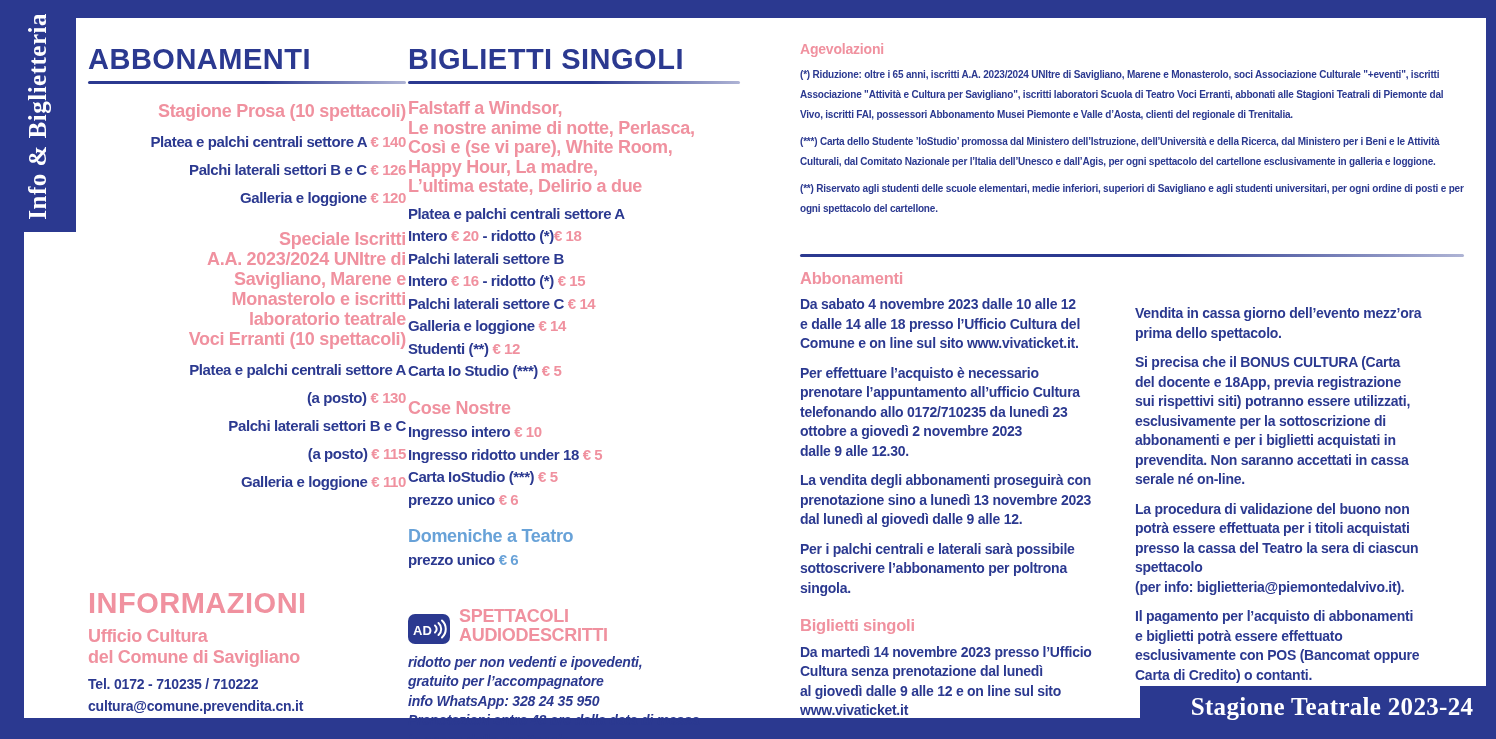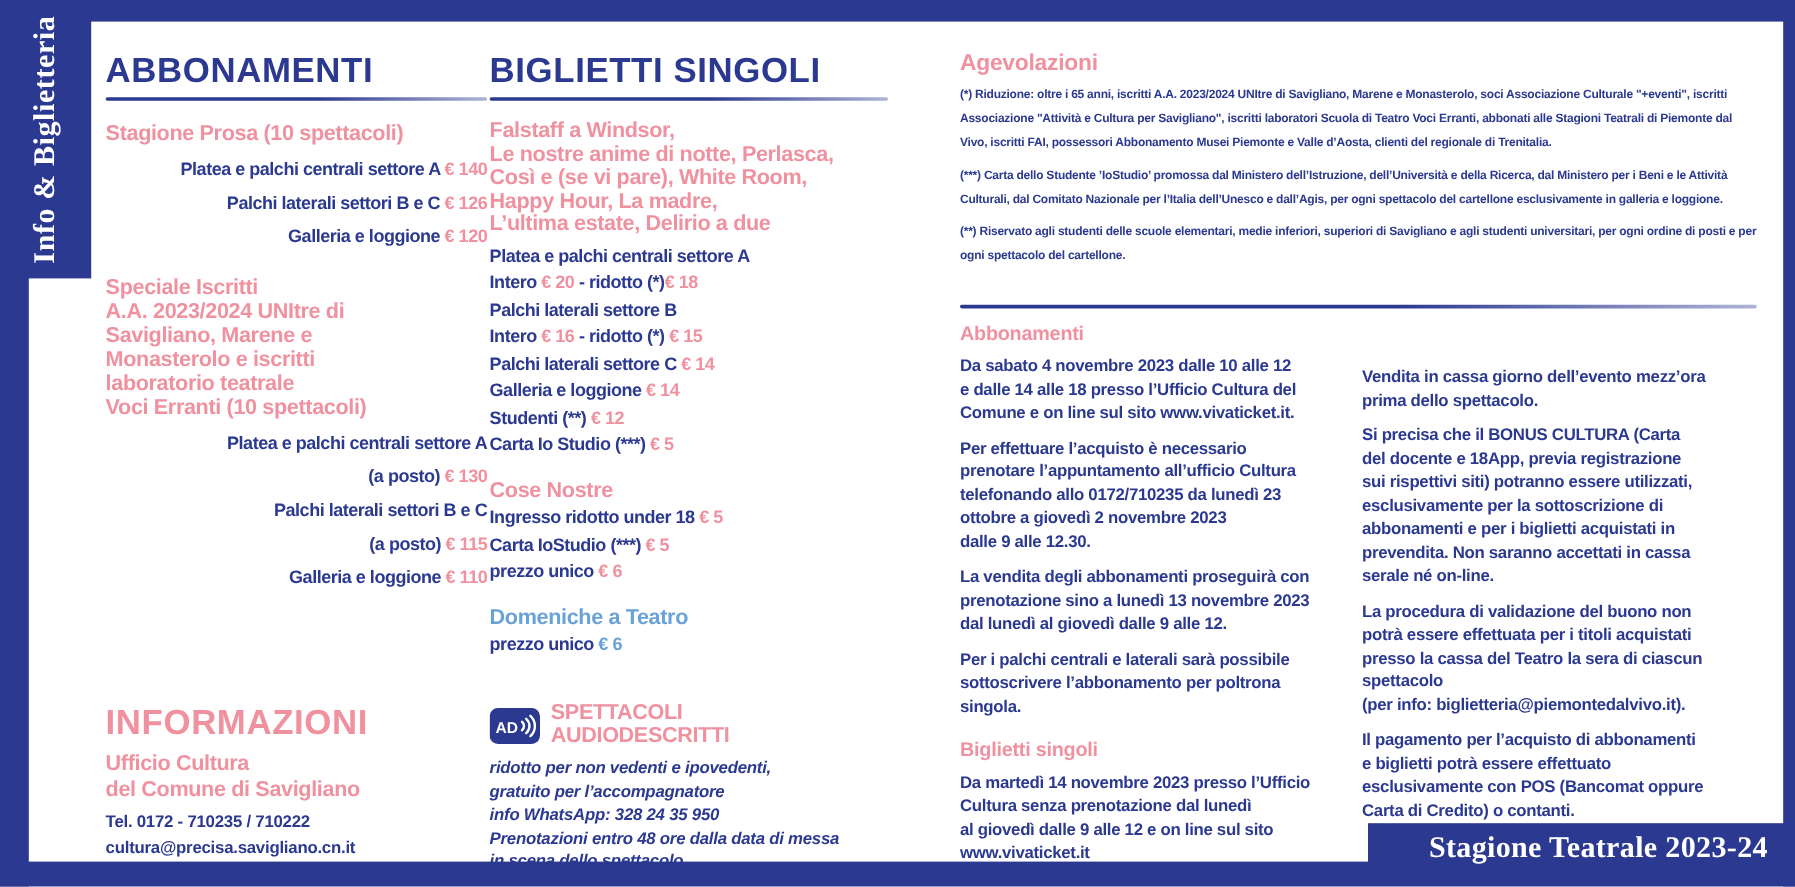--- a/index.html
+++ b/index.html
@@ -37,39 +37,39 @@
   .sec.blue{color:var(--lblue);}
   .ml{white-space:pre-line;}
   
   .row{font-size:15px;font-weight:700;color:var(--navy);letter-spacing:-.4px;white-space:pre-line;}
   .seg-navy{color:var(--navy);}
   .seg-pink{color:var(--pink);}
   .seg-blue{color:var(--lblue);}
   
   #col1{position:absolute;left:88px;top:44px;width:318px;}
   #col1 .row{line-height:28px;text-align:right;}
-  #col1 .sec{margin-top:17px;margin-bottom:6px;}
+  #col1 .sec{margin-top:17px;margin-bottom:6px;text-align:right;}
   #col1 .rows{margin-top:2px;}
   #informazioni{position:absolute;left:88px;top:588px;width:318px;}
   #informazioni .office{margin-top:8px;}
   #informazioni .contact{font-size:14px;font-weight:700;line-height:22px;margin-top:6px;letter-spacing:-.2px;}
   
   #col2{position:absolute;left:408px;top:44px;width:332px;}
   #col2 .shows{margin-top:15px;line-height:19.5px;}
   #col2 .row{line-height:22.5px;}
   #col2 .bold-label{font-size:15px;font-weight:800;letter-spacing:-.4px;line-height:22.5px;}
   #col2 .group{margin-top:6px;}
   #col2 .sec{margin-top:15px;margin-bottom:3px;}
   .audio-head{display:flex;align-items:flex-end;gap:9px;margin-top:20px;}
   .audio-head .sec{margin:0;line-height:1.05;}
   .ad-icon{flex:0 0 auto;margin-top:1px;}
   .audio-note{font-size:14px;font-weight:700;font-style:italic;line-height:19.5px;letter-spacing:-.2px;margin-top:5px;}
   
   #agev{position:absolute;left:800px;top:42px;width:664px;}
-  #agev .sec{font-size:19px;letter-spacing:-.2px;}
+  #agev .sec{font-size:14px;letter-spacing:-.2px;}
   #agev p{margin:7px 0 0 0;font-size:10px;font-weight:700;line-height:20px;letter-spacing:-.2px;}
   #modalita{position:absolute;left:800px;top:247px;width:664px;}
   #modalita .cols{display:flex;margin-top:12px;}
   #modalita .cleft{width:324px;margin-right:11px;}
   #modalita .cright{width:329px;margin-top:35px;}
   #modalita .sec{font-size:16.5px;letter-spacing:-.2px;margin-bottom:8px;}
   #modalita p{margin:0 0 10px 0;font-size:14px;font-weight:700;line-height:19.5px;letter-spacing:-.25px;}
   #modalita .sec.second{margin-top:18px;}
   
   .banner{
@@ -116,21 +116,21 @@
 (a posto) </span><span class="seg-pink">€ 115</span></div>
       <div class="row"><span class="seg-navy">Galleria e loggione </span><span class="seg-pink">€ 110</span></div>
     </div>
   </div>
 
   <div id="informazioni">
     <div class="h1 pink">INFORMAZIONI</div>
     <div class="sec ml office">Ufficio Cultura
 del Comune di Savigliano</div>
     <div class="contact">Tel. 0172 - 710235 / 710222</div>
-    <div class="contact" style="margin-top:0;">cultura@precisa.savigliano.cn.it</div>
+    <div class="contact" style="margin-top:0;">cultura@comune.prevendita.cn.it</div>
   </div>
 
   <div id="col2">
     <div class="h1">BIGLIETTI SINGOLI</div>
     <div class="rule"></div>
 
     <div class="sec ml shows">Falstaff a Windsor,
 Le nostre anime di notte, Perlasca,
 Così e (se vi pare), White Room,
 Happy Hour, La madre,
@@ -141,20 +141,21 @@
       <div class="row"><span class="seg-navy">Intero </span><span class="seg-pink">€ 20</span><span class="seg-navy"> - ridotto (*)</span><span class="seg-pink">€ 18</span></div>
       <div class="bold-label">Palchi laterali settore B</div>
       <div class="row"><span class="seg-navy">Intero </span><span class="seg-pink">€ 16</span><span class="seg-navy"> - ridotto (*) </span><span class="seg-pink">€ 15</span></div>
       <div class="row"><span class="seg-navy">Palchi laterali settore C </span><span class="seg-pink">€ 14</span></div>
       <div class="row"><span class="seg-navy">Galleria e loggione </span><span class="seg-pink">€ 14</span></div>
       <div class="row"><span class="seg-navy">Studenti (**) </span><span class="seg-pink">€ 12</span></div>
       <div class="row"><span class="seg-navy">Carta Io Studio (***) </span><span class="seg-pink">€ 5</span></div>
     </div>
 
     <div class="sec">Cose Nostre</div>
+    <div class="row"><span class="seg-navy">Ingresso intero </span><span class="seg-pink">€ 10</span></div>
     <div class="row"><span class="seg-navy">Ingresso ridotto under 18 </span><span class="seg-pink">€ 5</span></div>
     <div class="row"><span class="seg-navy">Carta IoStudio (***) </span><span class="seg-pink">€ 5</span></div>
 
     <div class="row"><span class="seg-navy">prezzo unico </span><span class="seg-pink">€ 6</span></div>
 
     <div class="sec blue">Domeniche a Teatro</div>
     <div class="row"><span class="seg-navy">prezzo unico </span><span class="seg-blue">€ 6</span></div>
 
     <div class="audio-head">
       <span class="ad-icon">

